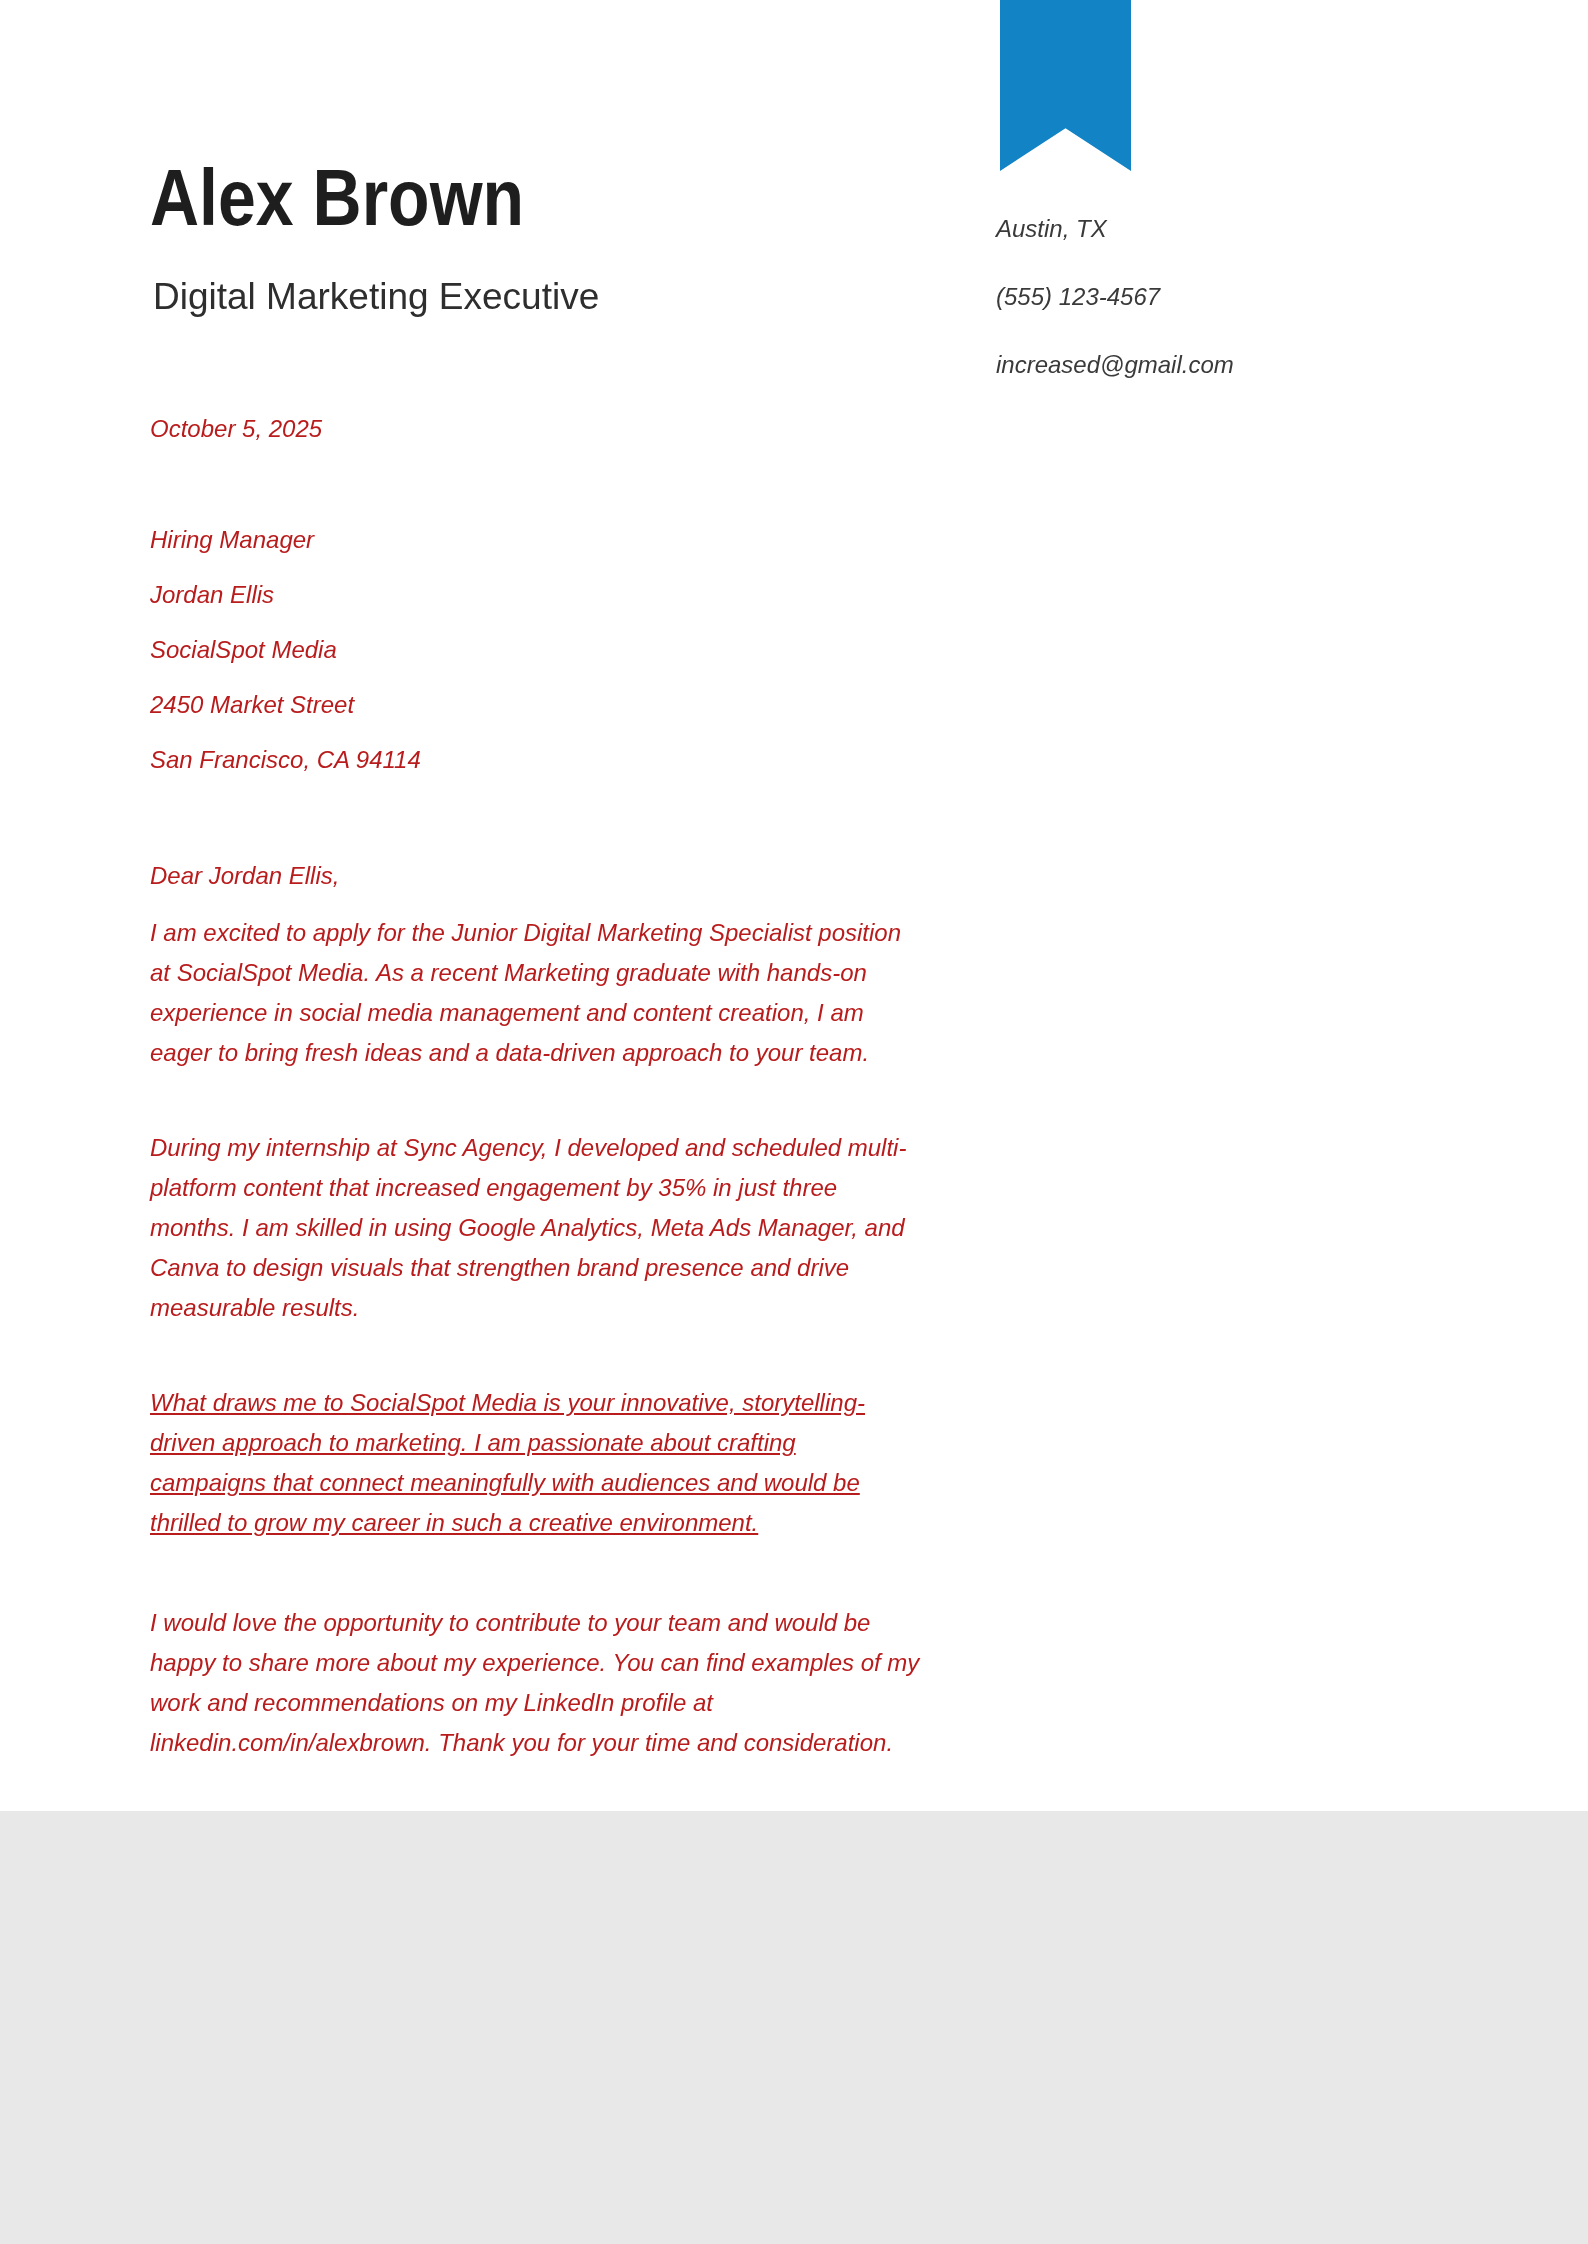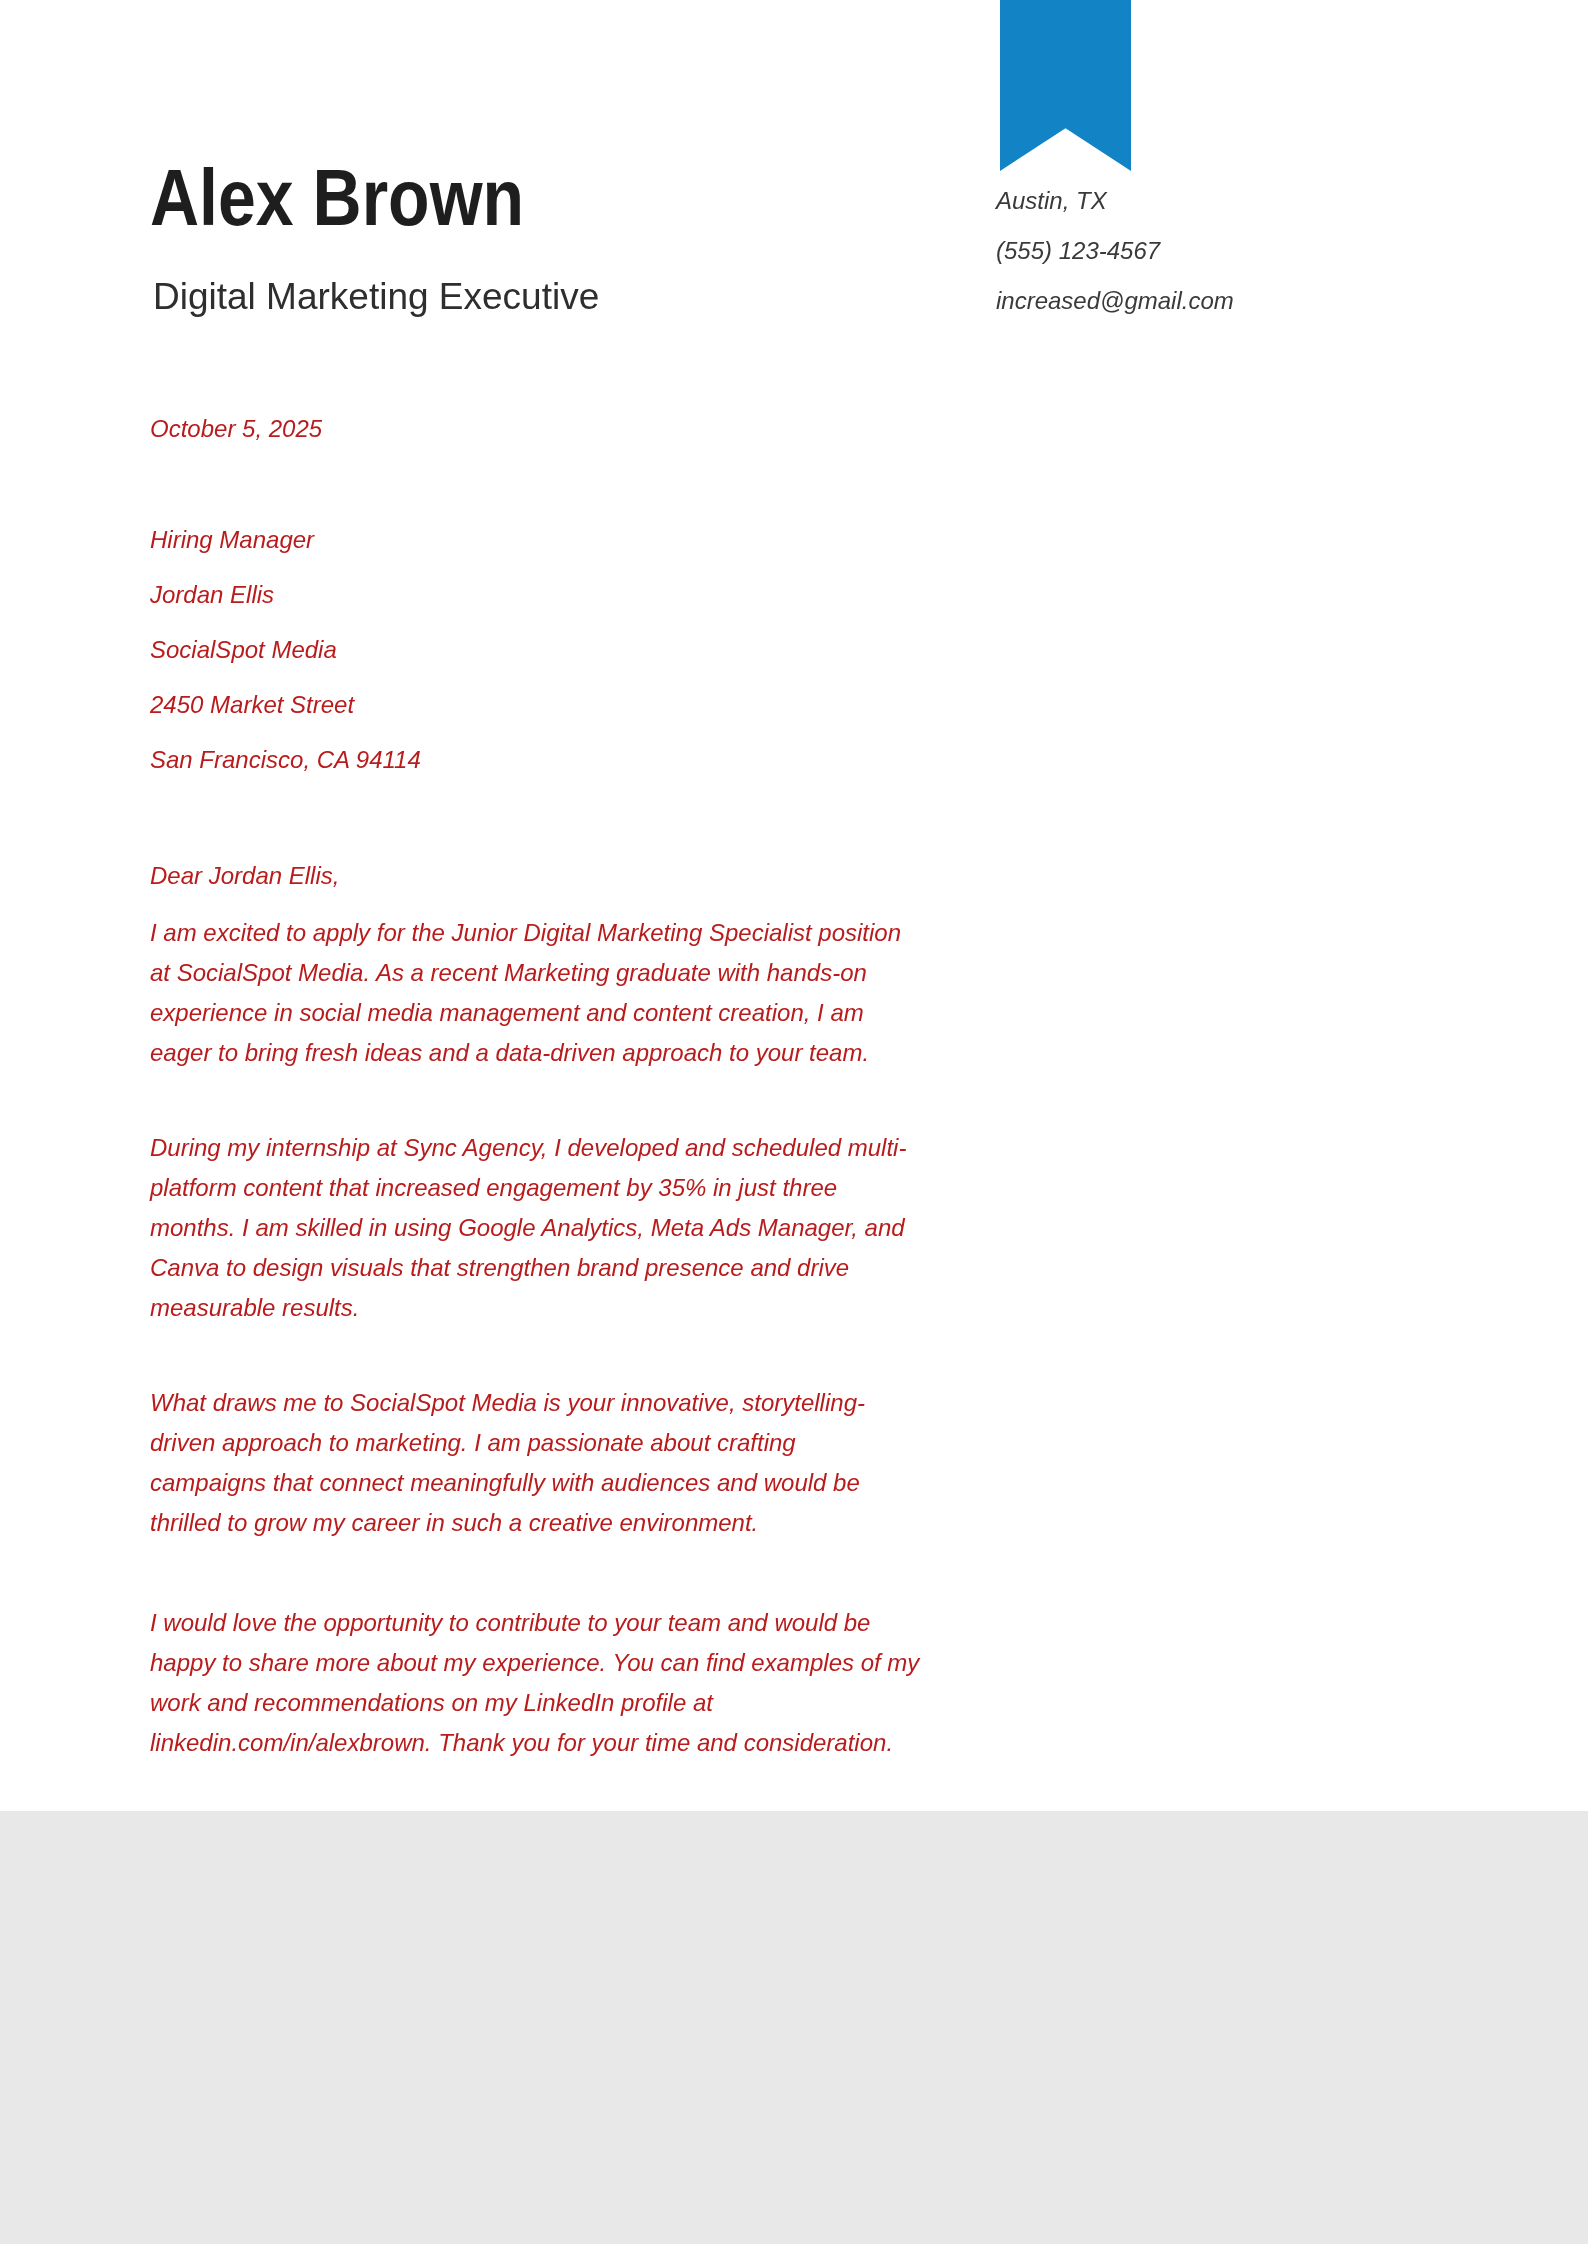--- a/index.html
+++ b/index.html
@@ -50,38 +50,38 @@
     white-space: nowrap;
   }
   .contact {
     position: absolute;
     left: 996px; top: 181px;
     font-style: italic;
     font-size: 24px;
     line-height: 40px;
     color: #3a3a3a;
   }
-  .contact p { margin-bottom: 10px; white-space: nowrap; }
+  .contact p { margin-bottom: 10px; white-space: nowrap; margin-top: 28px; }
   .letter {
     position: absolute;
     left: 150px; top: 409px;
     width: 940px;
     font-style: italic;
     font-size: 24px;
     line-height: 40px;
     color: #b91c1c;
   }
   .letter p { margin: 0; }
   .date { margin-bottom: 71px !important; }
   .recipient { margin-bottom: 76px; }
   .recipient p { margin-bottom: 15px; }
   .recipient p:last-child { margin-bottom: 13px; }
   .salutation { margin-bottom: 17px !important; }
   .para { white-space: pre-line; margin-bottom: 55px !important; }
-  .para.p3 { margin-bottom: 60px !important; }
+  .para.p3 { margin-bottom: 60px !important; text-decoration: underline; }
   .para.p4 { margin-bottom: 58px !important; }
   .closing { margin-bottom: 12px !important; }
 </style>
 </head>
 <body>
 
 <div class="page">
 
   <div class="ribbon" style="background: rgb(18, 131, 197);"></div>
 

